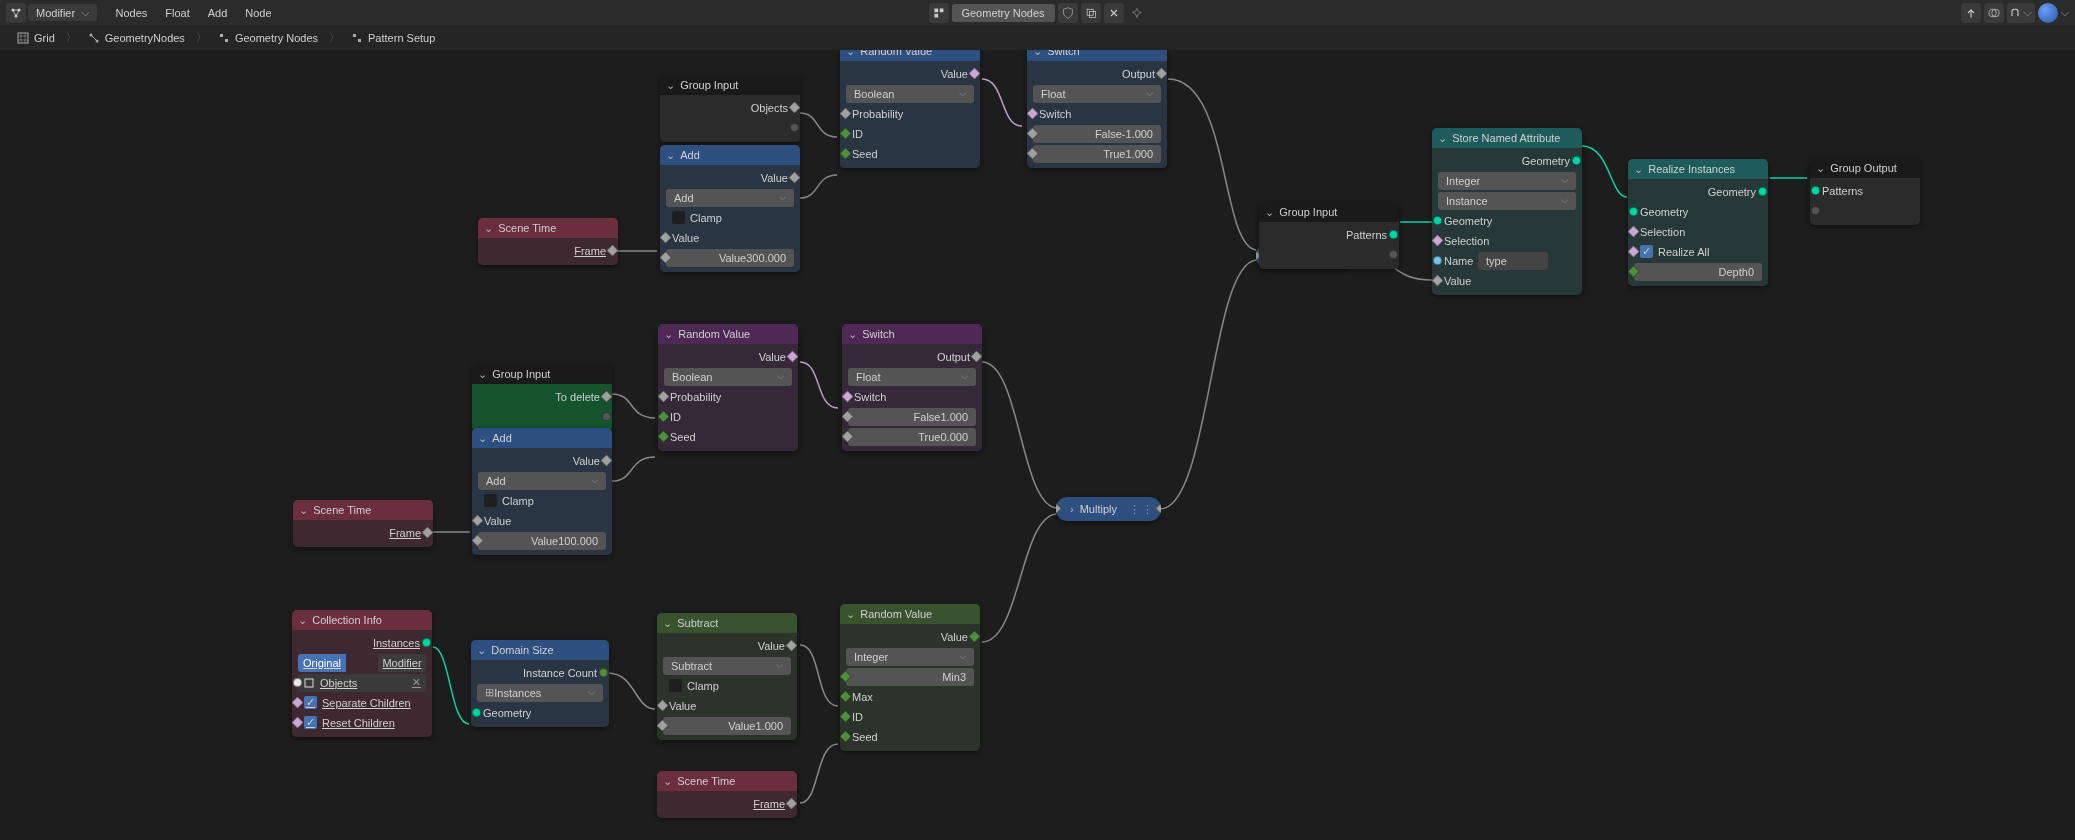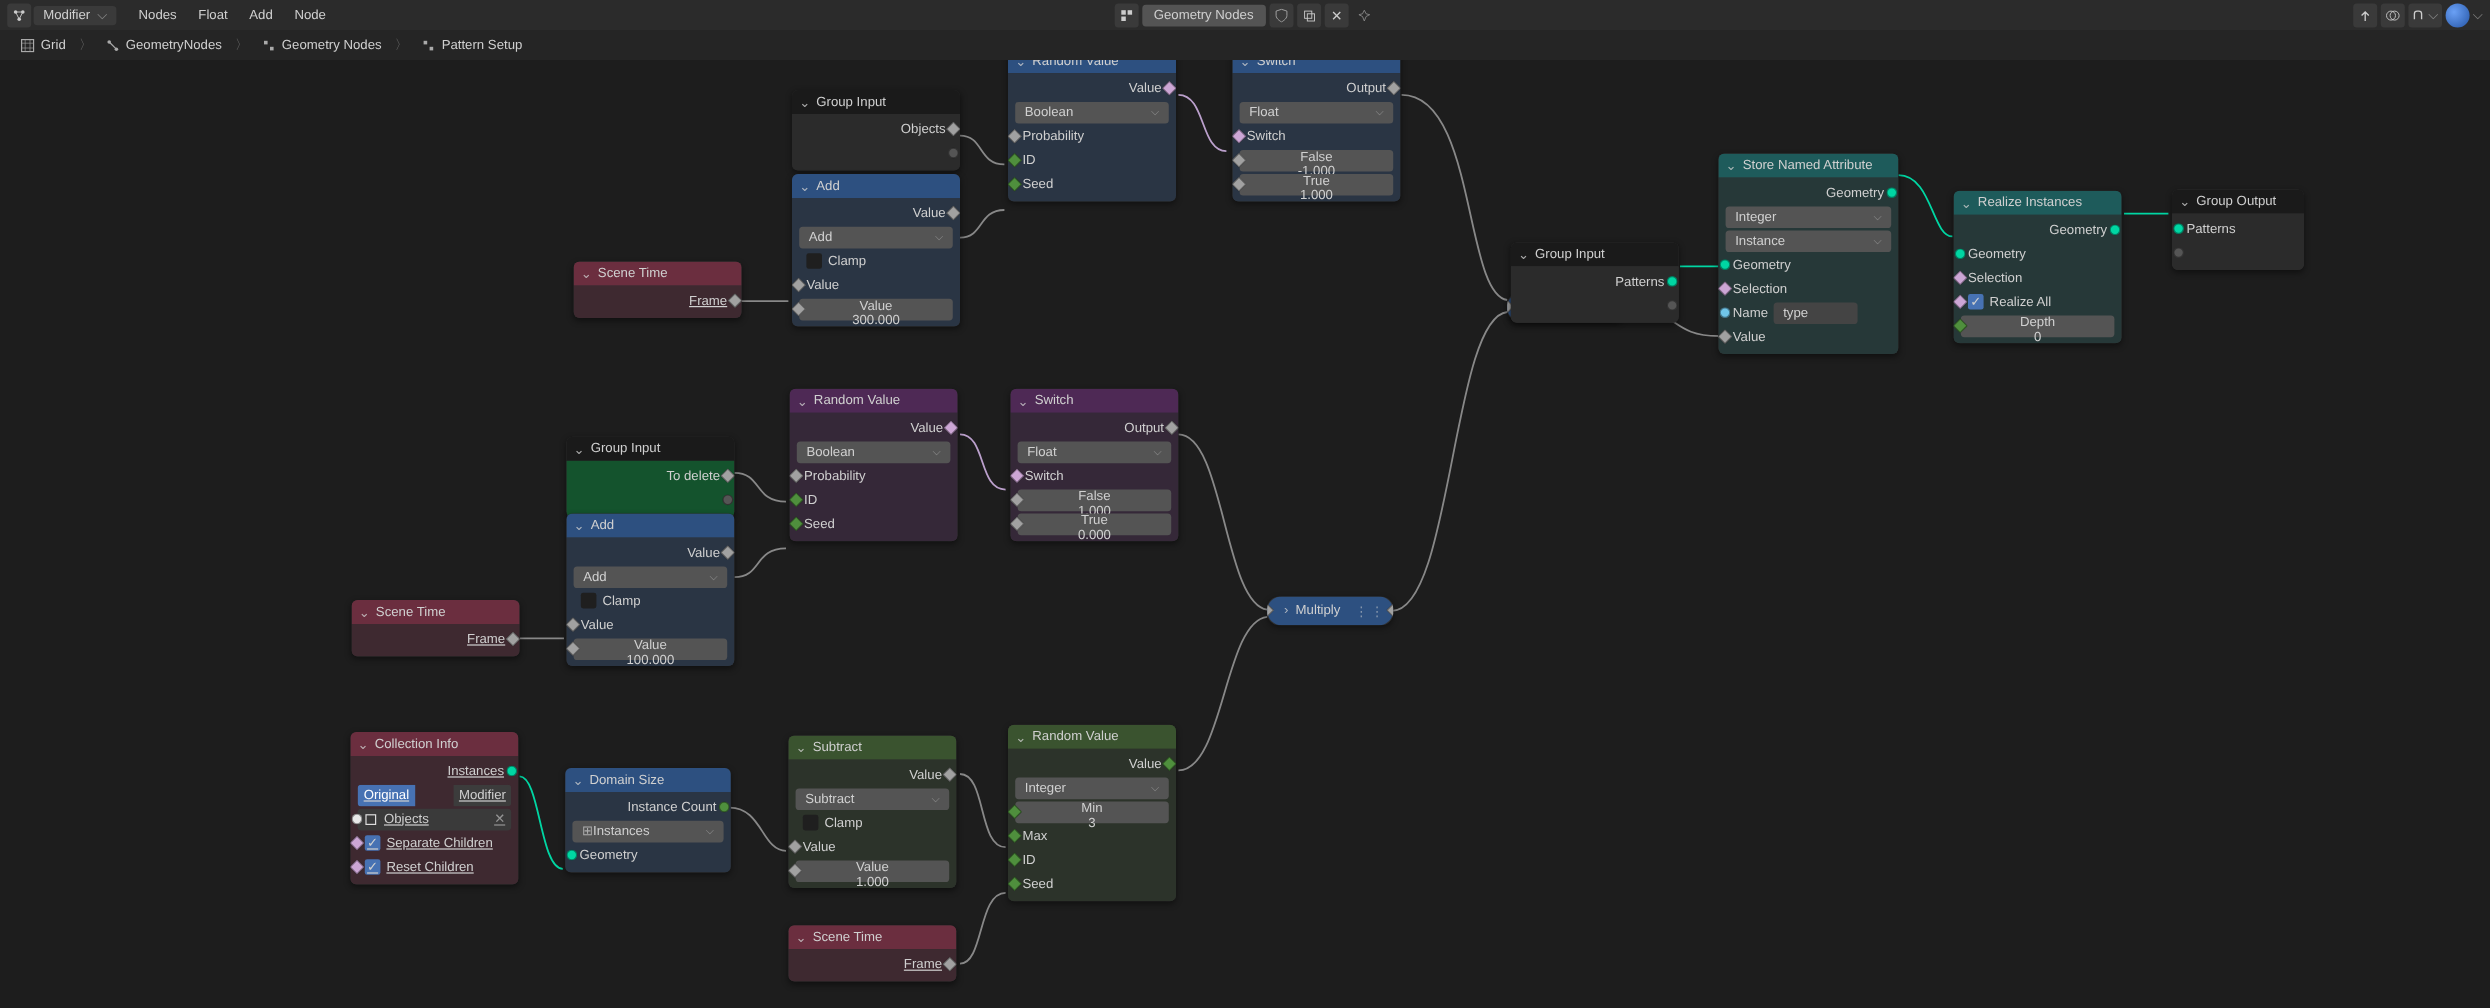--- a/index.html
+++ b/index.html
@@ -29,21 +29,21 @@
 
 .node { position: absolute; border-radius: 5px; background: #303030; box-shadow: 0 2px 5px rgba(0,0,0,.45); overflow: hidden; }
 .node-hd { height: 20px; display: flex; align-items: center; padding: 0 6px; gap: 5px; font-size: 11px; }
 .node-hd .chev { opacity: .8; }
 .node-body { padding: 4px 6px 6px; display: flex; flex-direction: column; gap: 3px; }
 .row { display: flex; align-items: center; height: 17px; position: relative; }
 .row.out { justify-content: flex-end; padding-right: 6px; }
 .row.in { justify-content: flex-start; padding-left: 6px; }
 .lbl { font-size: 11px; }
 .field { background: #545454; border-radius: 3px; height: 18px; padding: 0 8px; display: flex; align-items: center; width: 100%; justify-content: space-between; }
-.field.num { justify-content: space-between; flex-direction: column; }
+.field.num { justify-content: flex-end; }
 .field .arrw { opacity: .45; font-size: 9px; }
 .chk { width: 13px; height: 13px; background: #1f1f1f; border-radius: 2px; margin-right: 5px; display: inline-flex; align-items: center; justify-content: center; }
 .chk.on { background: #4772b3; }
 .button-grp { display: flex; width: 100%; height: 18px; border-radius: 3px; overflow: hidden; gap: 32px; }
 .button-grp > div { flex: 1; background: #3c3c3c; display: flex; align-items: center; justify-content: center; }
 .button-grp > div.sel { background: #4772b3; color: #fff; }
 .obj-row { background: #3a3a3a; border-radius: 3px; height: 18px; display: flex; align-items: center; padding: 0 5px; gap: 5px; width: 100%; }
 .node.collapsed { border-radius: 10px; }
 .node.collapsed .node-hd { justify-content: flex-start; padding-left: 14px; gap:6px; }
 .dots { opacity: .55; letter-spacing: 2px; font-family: monospace; }

